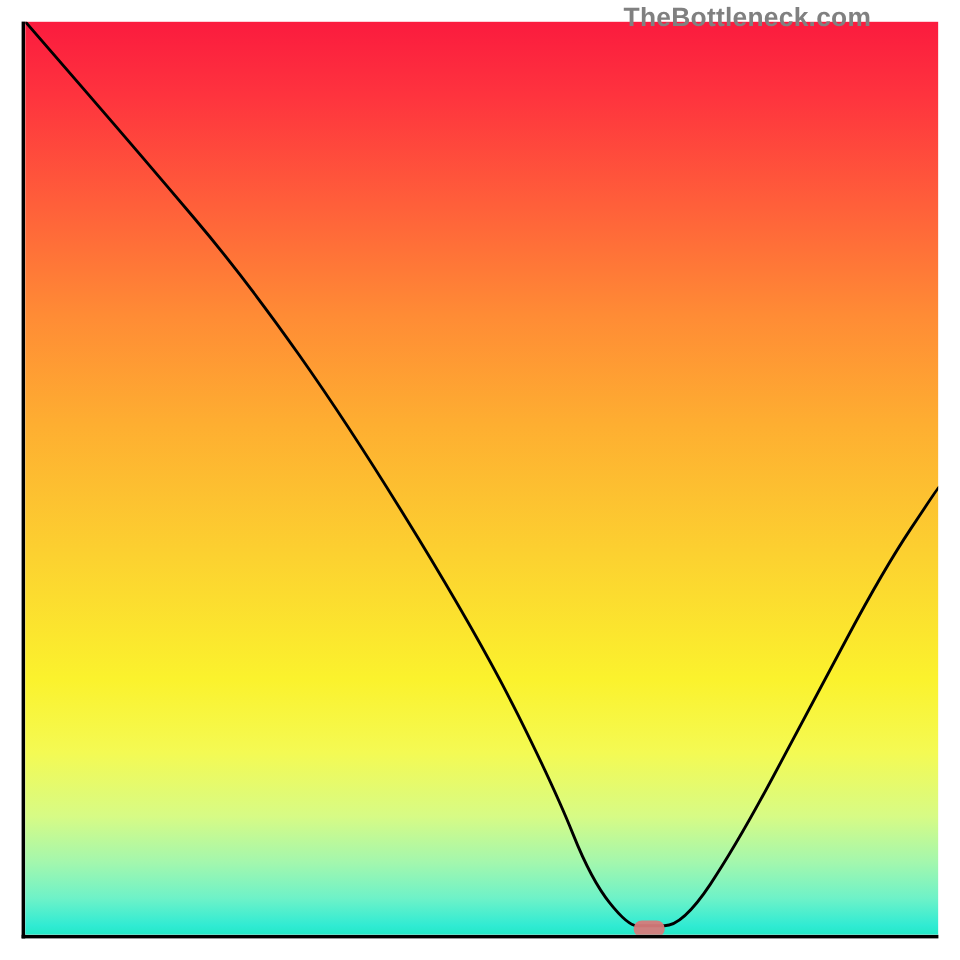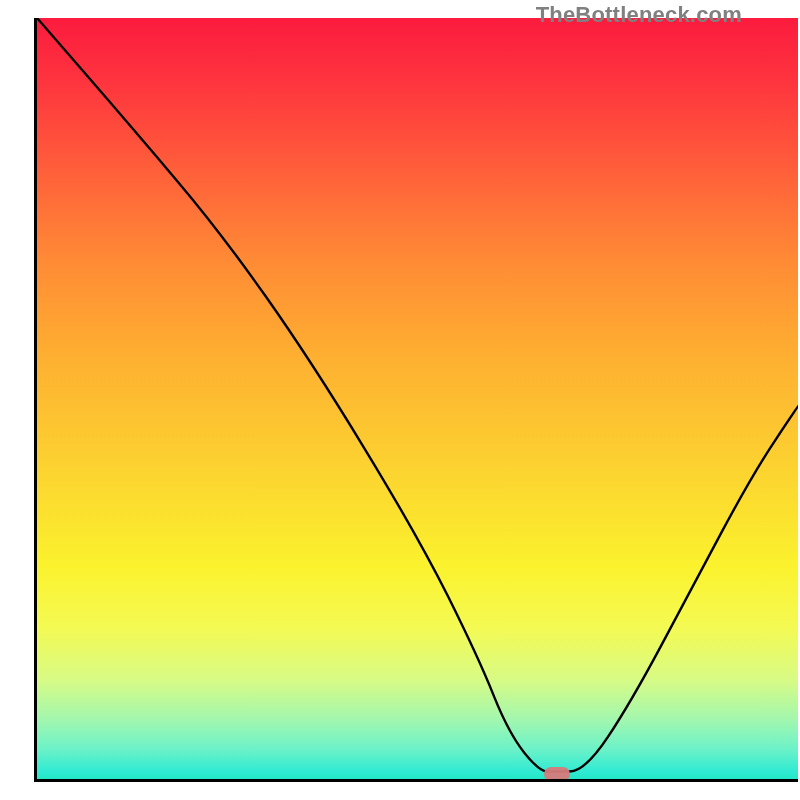--- a/index.html
+++ b/index.html
@@ -8,21 +8,20 @@
     width: 800px;
     height: 800px;
     overflow: hidden;
     background: #ffffff;
     font-family: Arial, Helvetica, sans-serif;
   }
   .frame {
     position: relative;
     width: 732px;
     height: 800px;
-    margin-left: 16px;
   }
   .watermark {
     position: absolute;
     top: 2px;
     right: 6px;
     font-size: 22px;
     font-weight: 600;
     color: #808080;
     letter-spacing: 0.2px;
     z-index: 10;

